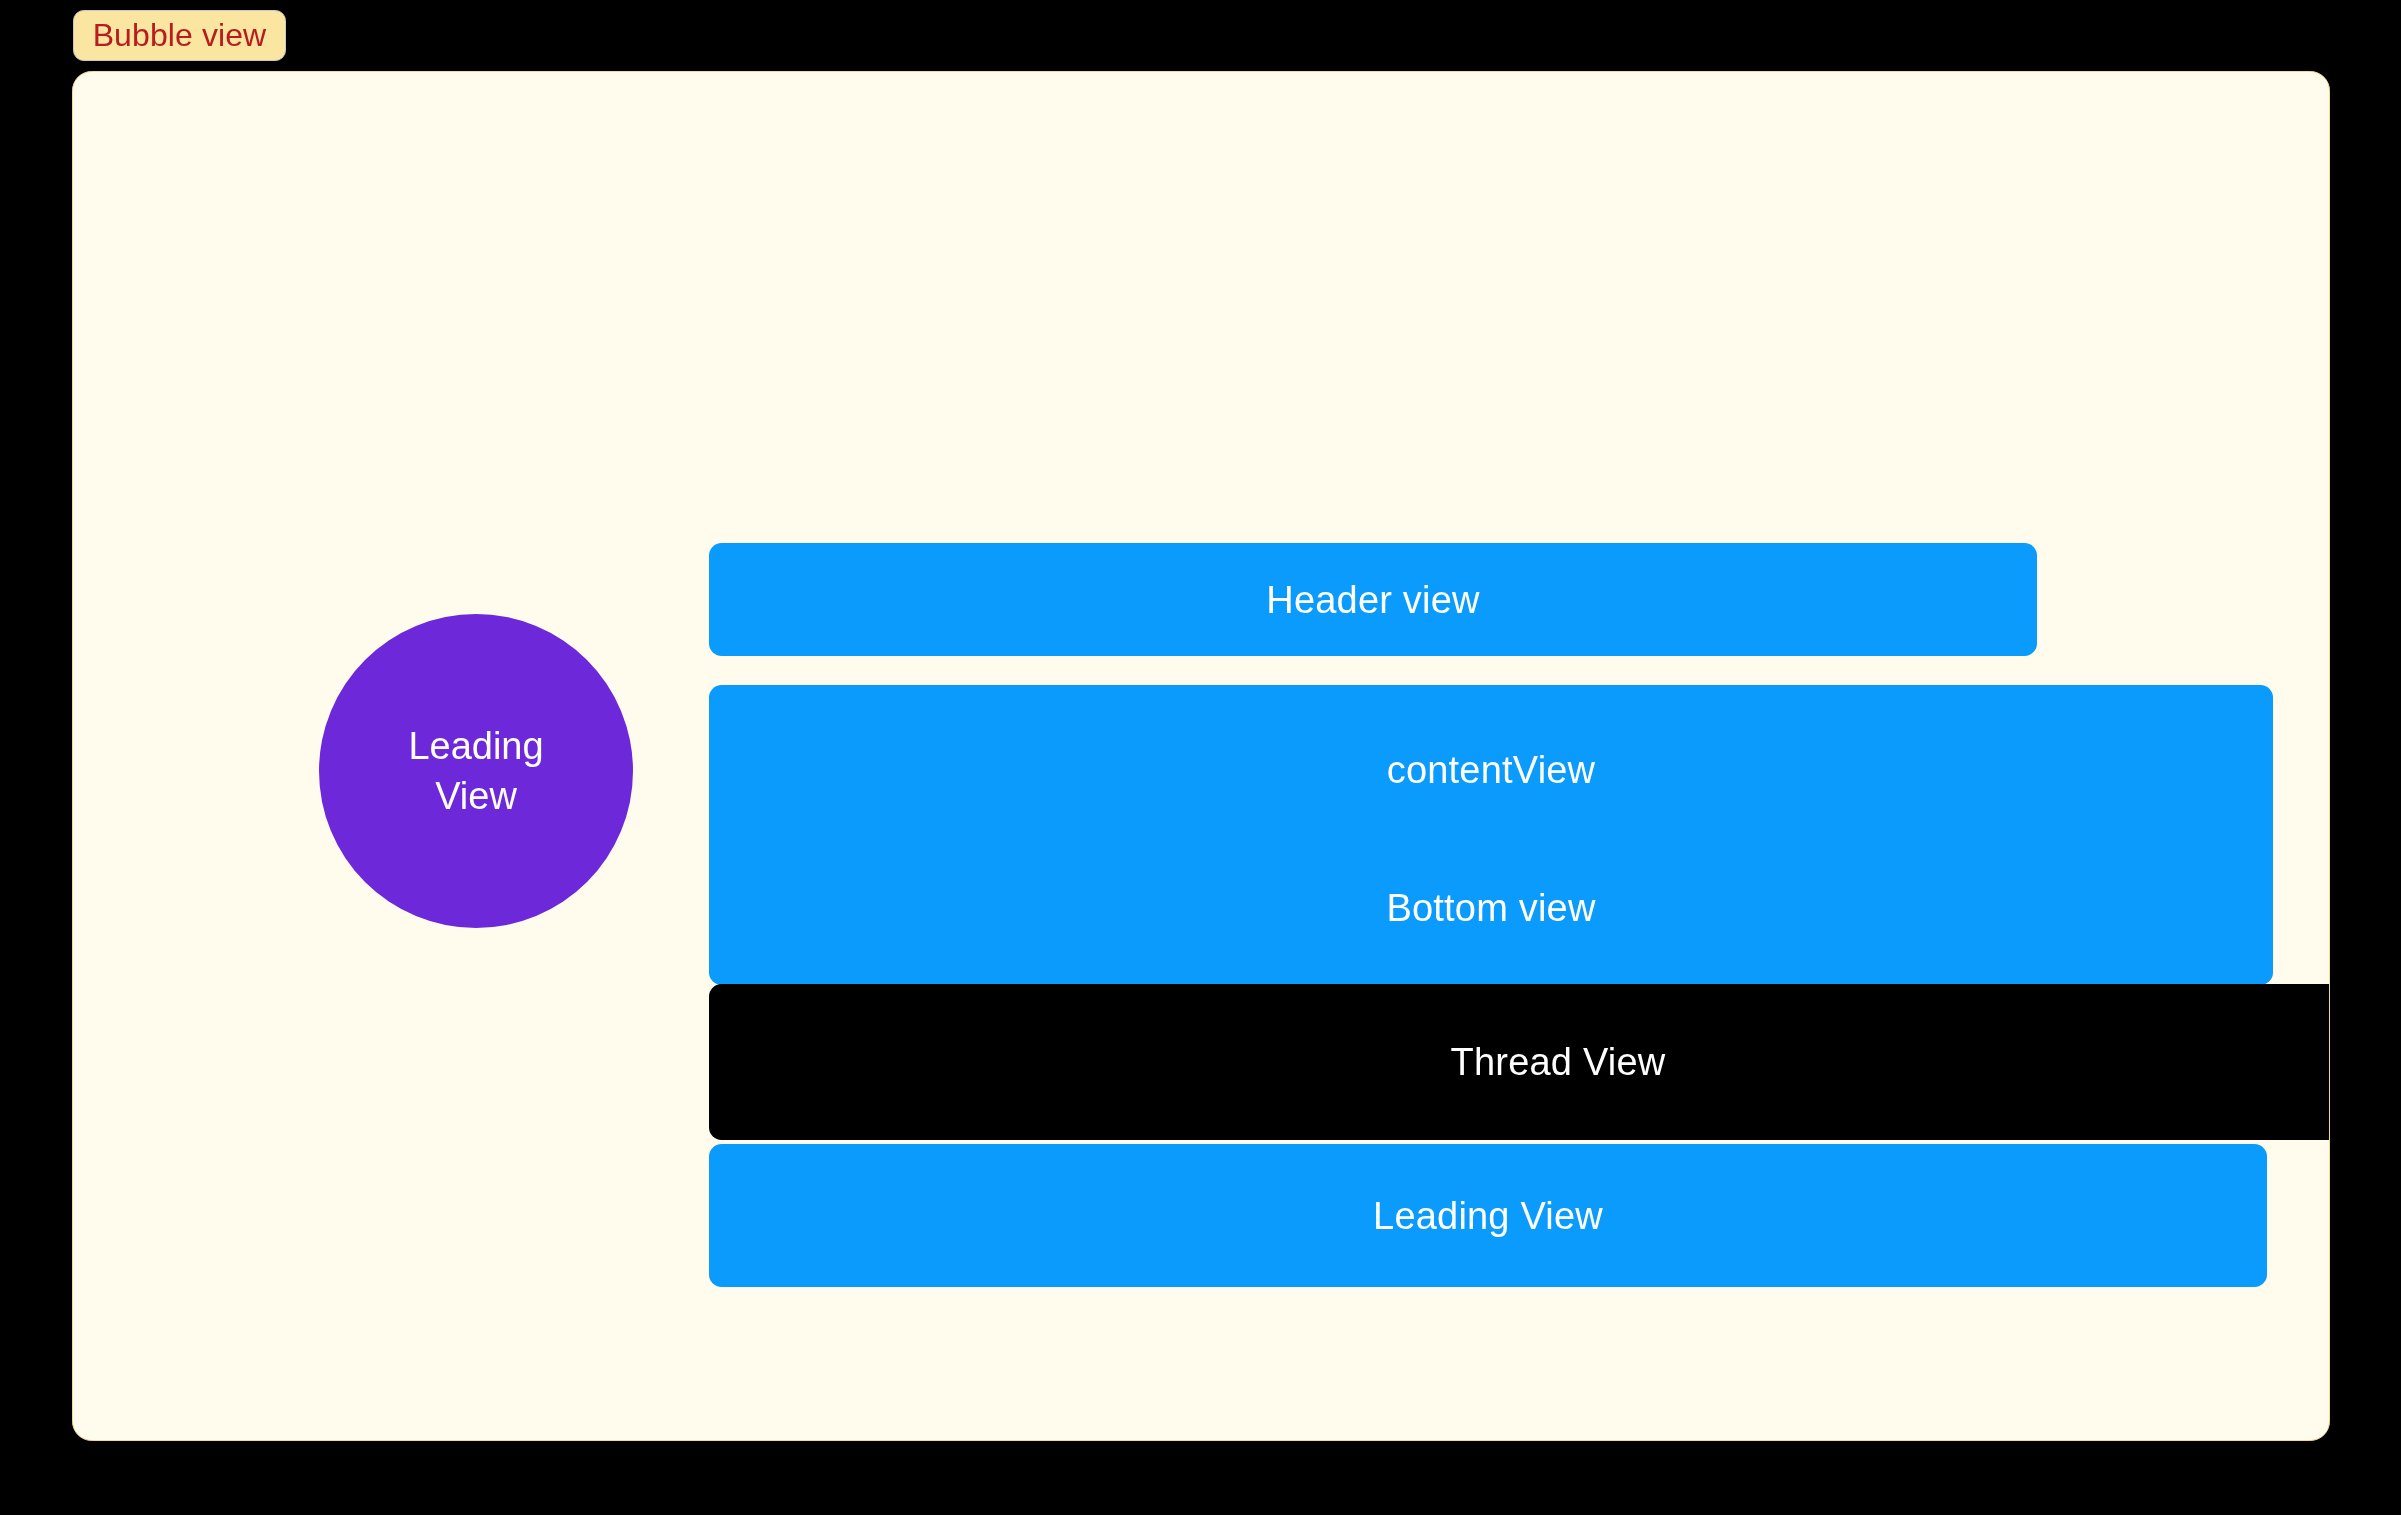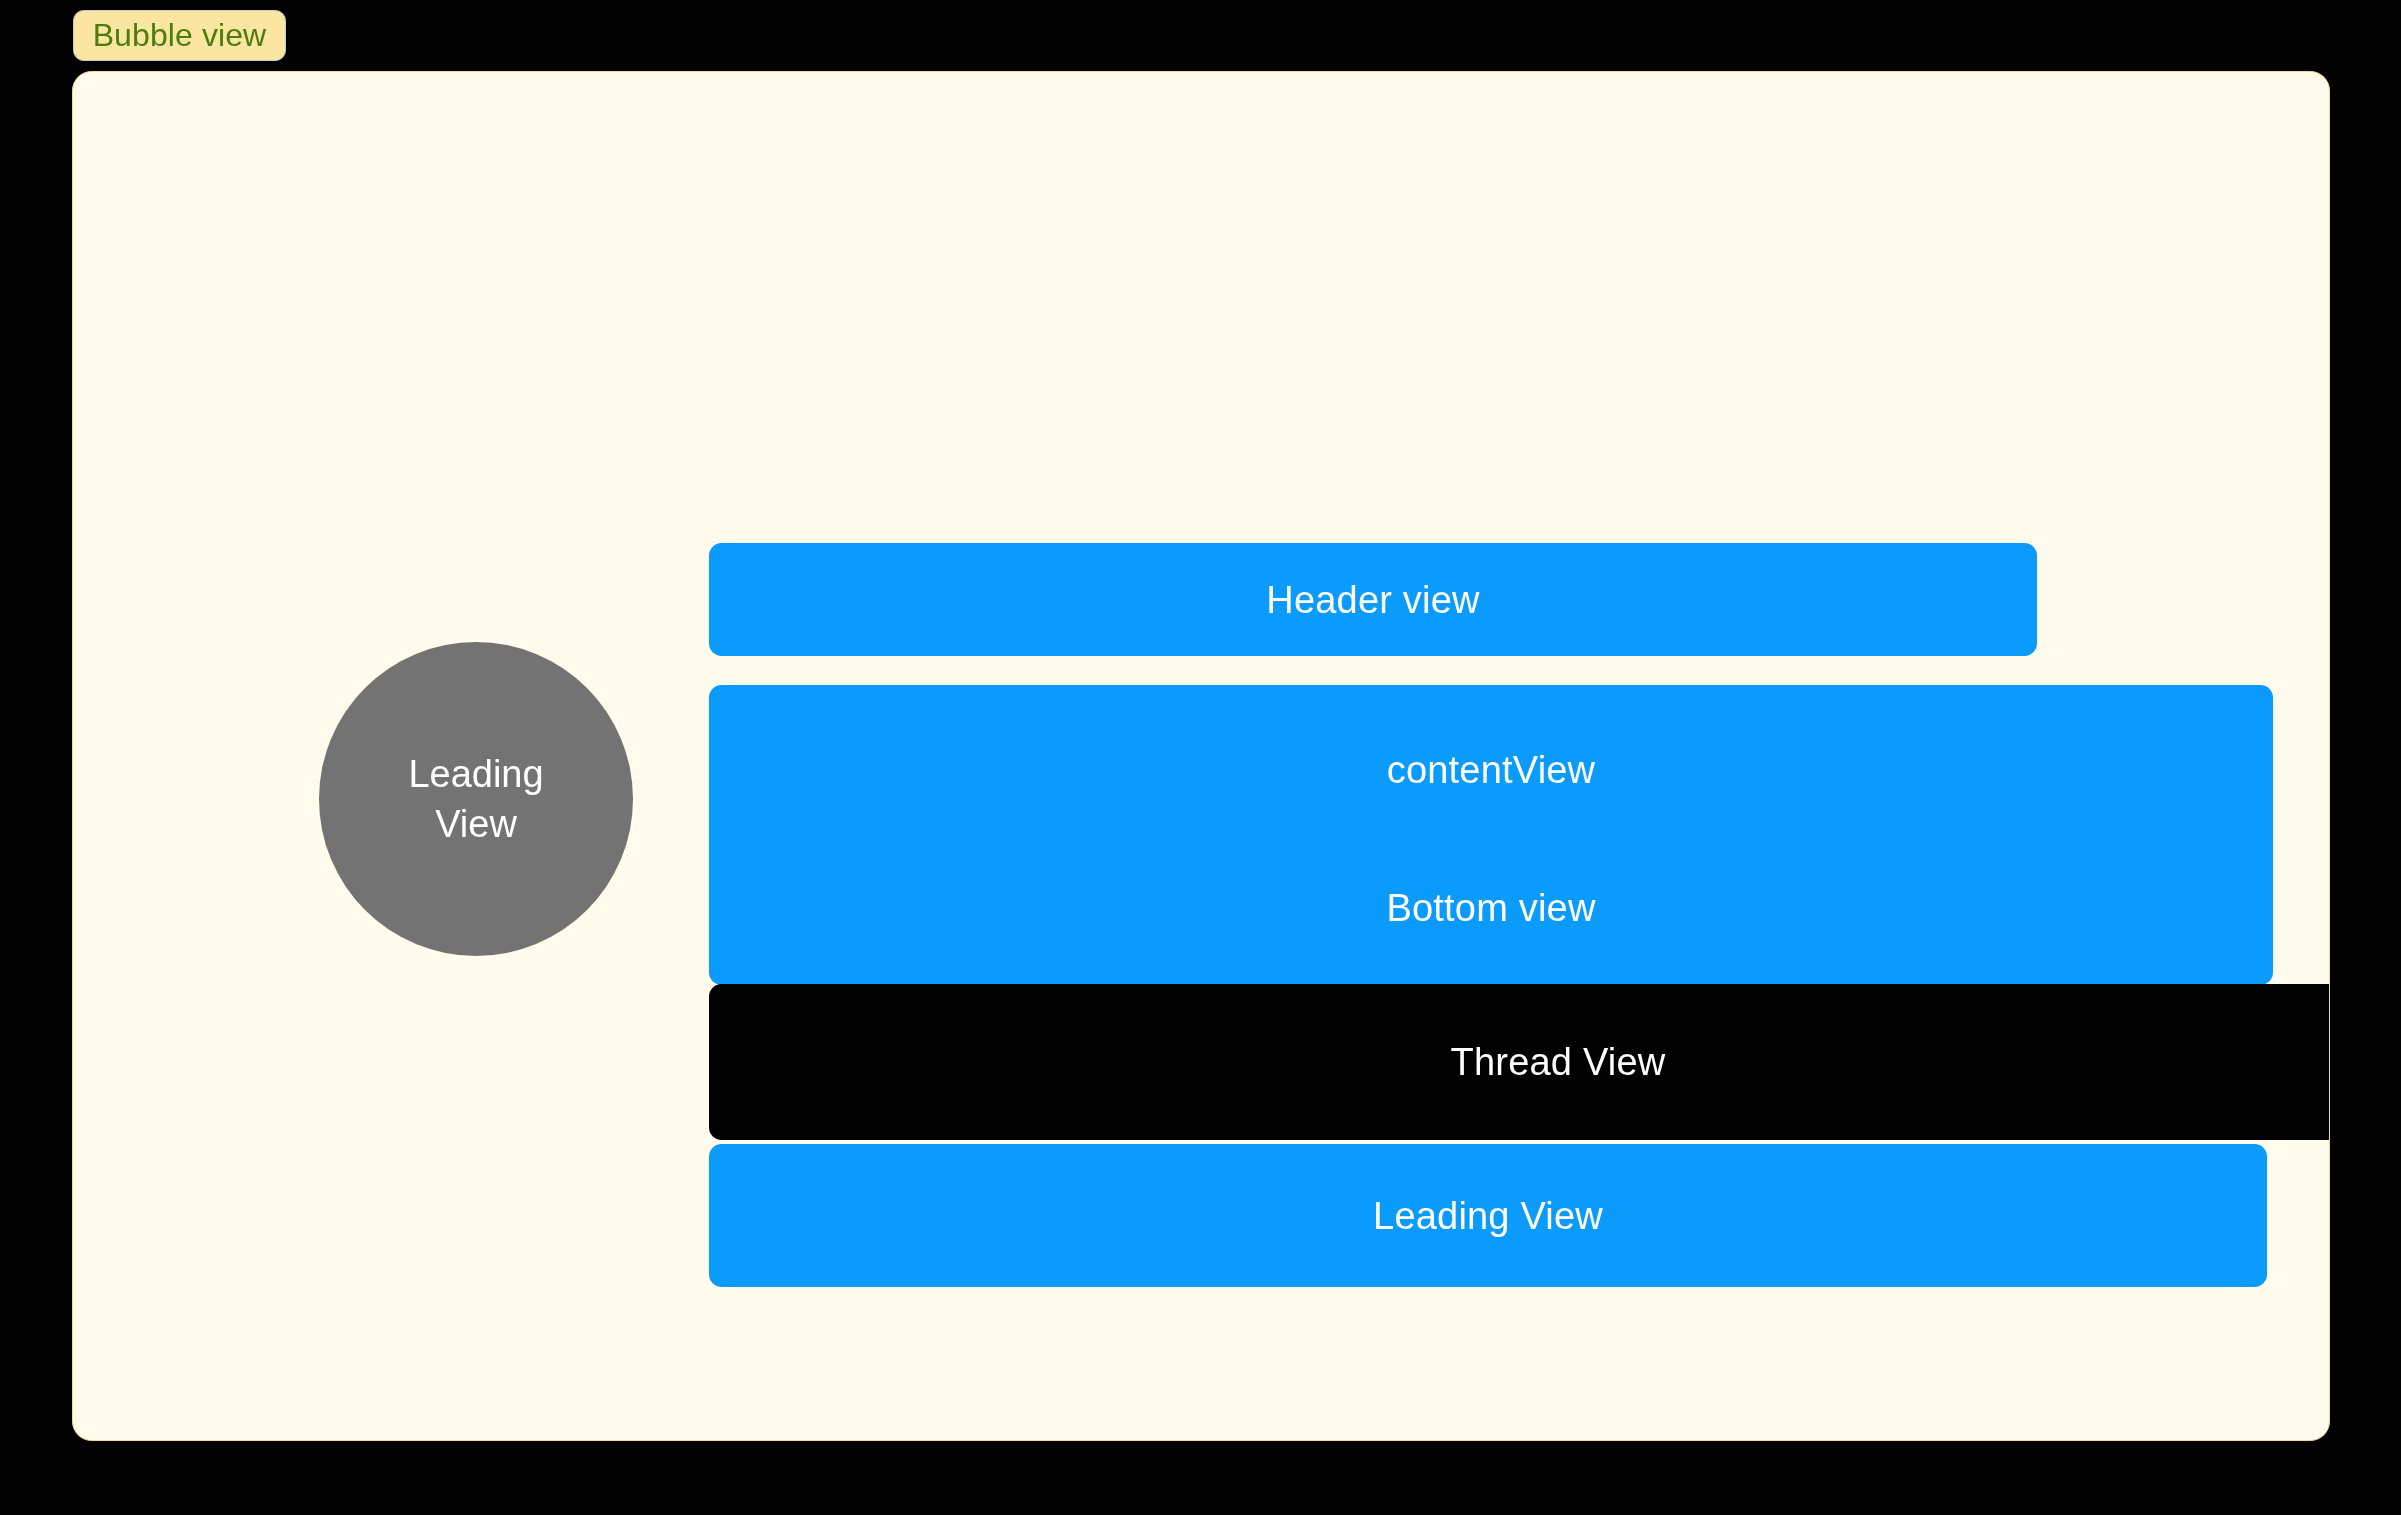--- a/index.html
+++ b/index.html
@@ -29,21 +29,21 @@
     top: 9.8px;
     width: 213px;
     height: 51px;
     box-sizing: border-box;
     background: #FAE5A1;
     border: 1.8px solid #C9C9C9;
     border-radius: 10.7px;
     display: flex;
     align-items: center;
     justify-content: center;
-    color: #4d7c0f;
+    color: #b91c1c;
     font-size: 32px;
     letter-spacing: 0.1px;
     line-height: 1;
     z-index: 5;
   }
 
   
   .canvas {
     position: absolute;
     left: 72px;
@@ -54,25 +54,25 @@
     background: #FFFCEE;
     border: 1.8px solid #F5D98C;
     border-radius: 19.7px;
     overflow: hidden;
   }
 
   
   .leading-circle {
     position: absolute;
     left: 246px;
-    top: 570px;
+    top: 542px;
     width: 314px;
     height: 314px;
     border-radius: 50%;
-    background: #737373;
+    background: #6d28d9;
     display: flex;
     flex-direction: column;
     align-items: center;
     justify-content: center;
     color: #FFFFFF;
     font-size: 38px;
     line-height: 1.32;
     text-align: center;
   }
   .leading-circle span { display: block; }

